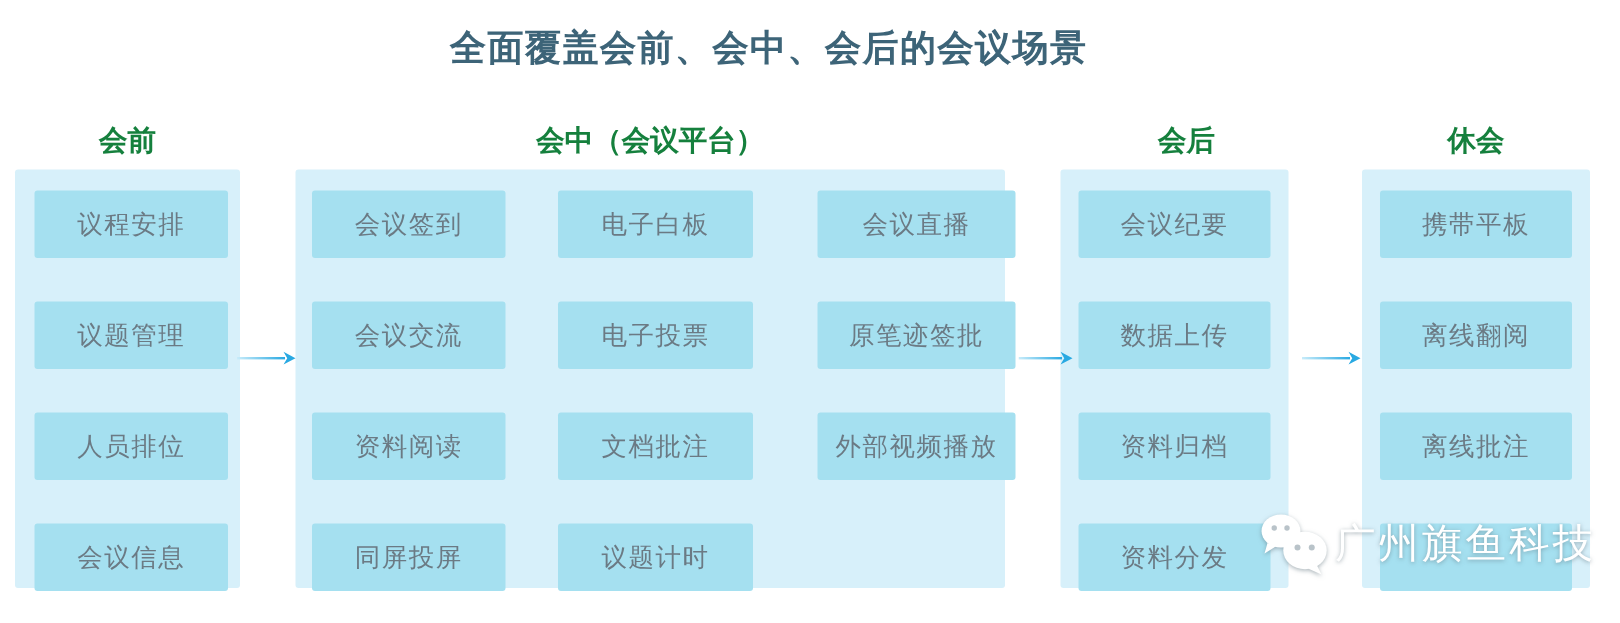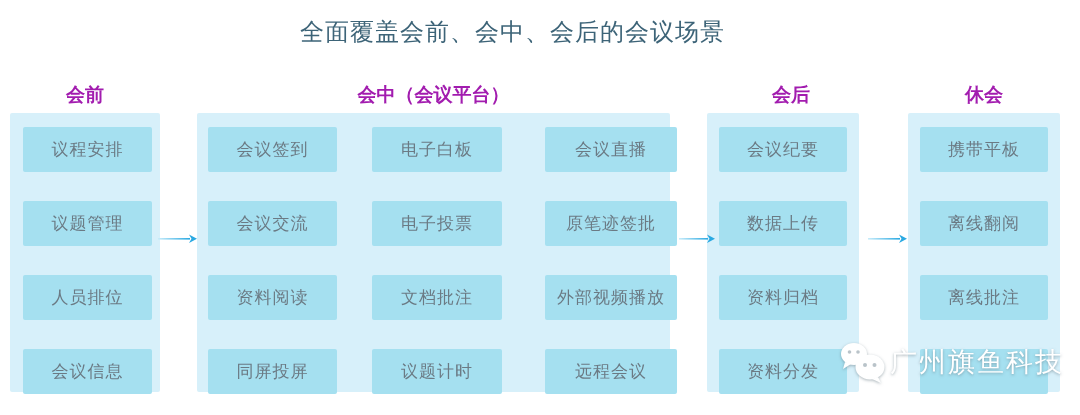--- a/index.html
+++ b/index.html
@@ -5,27 +5,27 @@
   * { margin: 0; padding: 0; box-sizing: border-box; }
   html, body { background: #ffffff; }
   body {
     font-family: "Liberation Sans", "DejaVu Sans", sans-serif;
     width: 1080px; height: 415px; position: relative; overflow: hidden;
   }
   .canvas { position: absolute; inset: 0; width: 1080px; height: 415px; background: #ffffff; }
 
   .title {
     position: absolute; left: 300px; top: 16px;
-    font-size: 24px; font-weight: normal; color: #3d6478; letter-spacing: 1px;
+    font-size: 24px; font-weight: bold; color: #3d6478; letter-spacing: 1px;
     white-space: nowrap;
   }
 
   .col-header {
     position: absolute; top: 83px; height: 24px;
-    font-size: 19px; font-weight: bold; color: #a21caf;
+    font-size: 19px; font-weight: bold; color: #15803d;
     text-align: center; white-space: nowrap; line-height: 24px;
   }
 
   .panel {
     position: absolute; top: 113px; height: 279px;
     background: #d7f0fa; border-radius: 2px;
   }
   .stack {
     position: absolute; top: 0; height: 100%;
     display: flex; flex-direction: column; align-items: center;
@@ -81,21 +81,20 @@
     <div class="stack" style="left:175px;width:130px">
       <div class="box">电子白板</div>
       <div class="box">电子投票</div>
       <div class="box">文档批注</div>
       <div class="box">议题计时</div>
     </div>
     <div class="stack" style="left:348px;width:132px">
       <div class="box">会议直播</div>
       <div class="box">原笔迹签批</div>
       <div class="box">外部视频播放</div>
-      <div class="box">远程会议</div>
     </div>
   </div>
 
   <div class="panel" style="left:707px;width:152px">
     <div class="stack" style="left:12px;width:128px">
       <div class="box">会议纪要</div>
       <div class="box">数据上传</div>
       <div class="box">资料归档</div>
       <div class="box">资料分发</div>
     </div>

